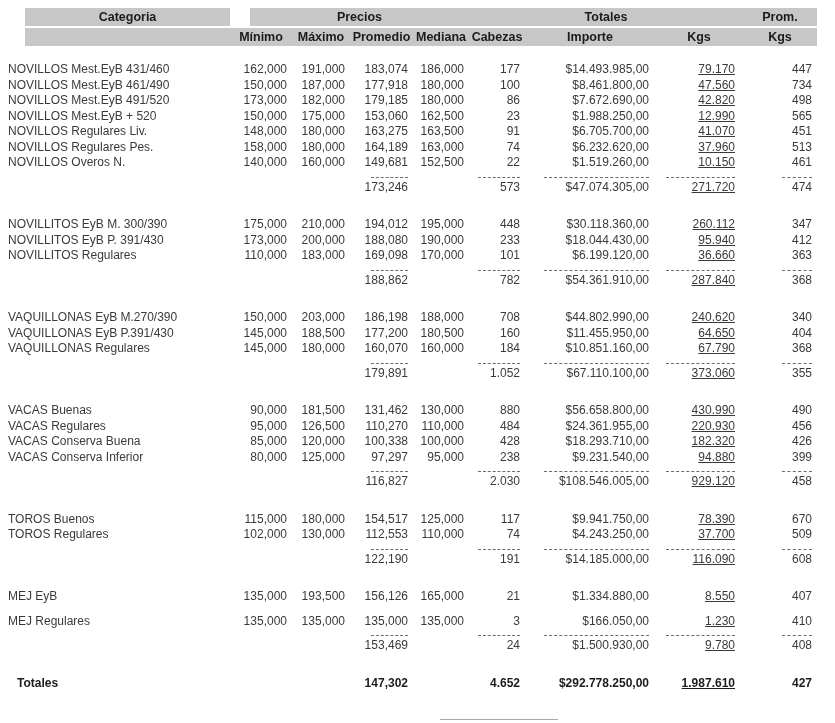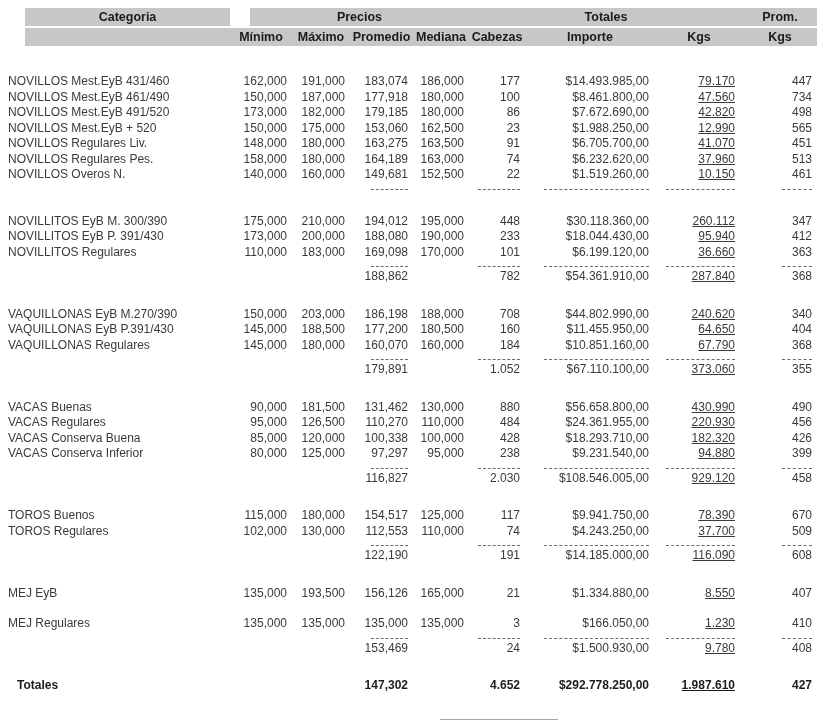--- a/index.html
+++ b/index.html
@@ -17,21 +17,21 @@
     overflow:hidden;
     background:#fff;
   }
   .grid{
     display:grid;
     grid-template-columns:205px 62px 58px 63px 56px 56px 130px 88px 74px;
     column-gap:0;
   }
   
   .hdr1{margin-bottom:2px;}
-  .hdr2{margin-bottom:28px;}
+  .hdr2{margin-bottom:16px;}
   .hcell{
     background:var(--header-bg,#c7c7c7);
     color:var(--bold-text,#1c1c1c);
     font-weight:bold;
     font-size:12.5px;
     text-align:center;
     height:18px;line-height:18px;
     white-space:nowrap;
     overflow:hidden;
   }
@@ -41,21 +41,21 @@
   
   .cell{
     height:15.5px;line-height:15.5px;
     white-space:nowrap;
   }
   .num{text-align:right;padding-right:5px;}
   .c-importe{padding-right:6px;}
   .c-kgs{padding-right:8px;text-decoration:underline;}
   .cat-body{position:relative;left:-17px;}
   .section{margin-bottom:22px;}
-  .section.spaced .row + .row{margin-top:15px;}
+  .section.spaced .row + .row{margin-top:9px;}
   .dash-row .cell{height:9px;line-height:9px;}
   .dash{
     display:inline-block;
     height:4px;
     border-bottom:1px dashed #6b6b6b;
     vertical-align:middle;
   }
   .w-promedio{width:37px;}
   .w-cabezas{width:42px;}
   .w-importe{width:105px;}
@@ -177,20 +177,31 @@
           <div class="cell"></div>
           <div class="cell num c-minimo"></div>
           <div class="cell num c-maximo"></div>
           <div class="cell num c-promedio"><span class="dash w-promedio"></span></div>
           <div class="cell num c-mediana"></div>
           <div class="cell num c-cabezas"><span class="dash w-cabezas"></span></div>
           <div class="cell num c-importe"><span class="dash w-importe"></span></div>
           <div class="cell num c-kgs"><span class="dash w-kgs"></span></div>
           <div class="cell num c-prom_kgs"><span class="dash w-prom_kgs"></span></div>
         </div>
+        <div class="grid subtotal-row">
+          <div class="cell cat-body"></div>
+          <div class="cell num c-minimo"></div>
+          <div class="cell num c-maximo"></div>
+          <div class="cell num c-promedio">173,246</div>
+          <div class="cell num c-mediana"></div>
+          <div class="cell num c-cabezas">573</div>
+          <div class="cell num c-importe">$47.074.305,00</div>
+          <div class="cell num c-kgs">271.720</div>
+          <div class="cell num c-prom_kgs">474</div>
+        </div>
       </div>
       <div class="section">
         <div class="grid row">
           <div class="cell cat-body">NOVILLITOS EyB M. 300/390</div>
           <div class="cell num c-minimo">175,000</div>
           <div class="cell num c-maximo">210,000</div>
           <div class="cell num c-promedio">194,012</div>
           <div class="cell num c-mediana">195,000</div>
           <div class="cell num c-cabezas">448</div>
           <div class="cell num c-importe">$30.118.360,00</div>

